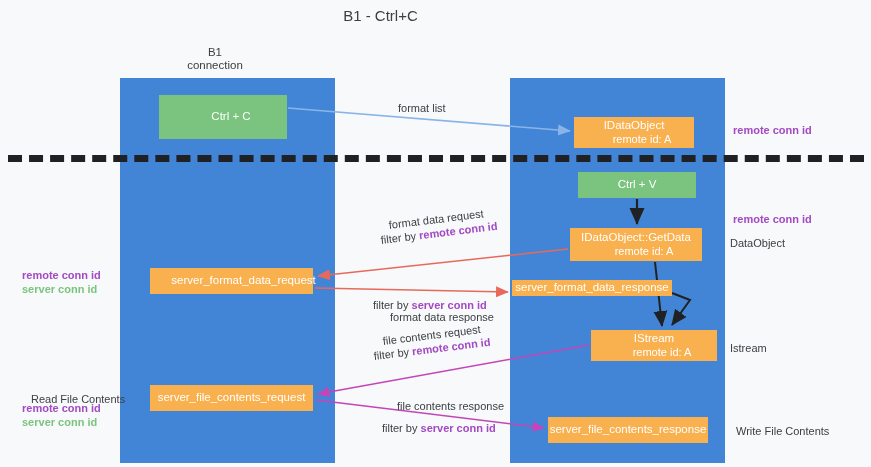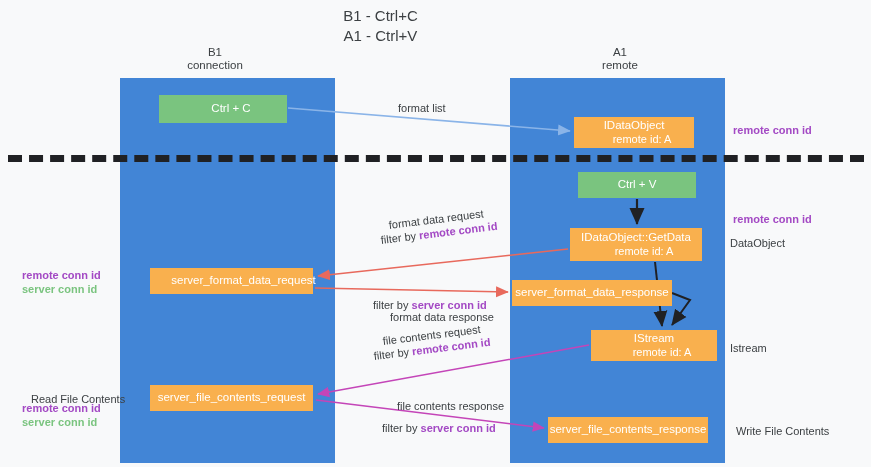--- a/index.html
+++ b/index.html
@@ -58,26 +58,26 @@
     color: #ffffff;
     font-size: 11.5px;
     line-height: 13.5px;
     text-align: center;
     padding: 2px 4px;
   }
   .green { background: #7ac47f; }
   .orange { background: #f9b04e; }
   .node .l2 { font-size: 11px; margin-left: 16px; }
 
-  #n-ctrlc   { left: 159px; top: 95px;  width: 128px; height: 28px; padding-left: 20px; }
+  #n-ctrlc   { left: 159px; top: 95px;  width: 128px; height: 44px; padding-left: 20px; }
   #n-idoobj  { left: 574px; top: 117px; width: 120px; height: 31px; }
   #n-ctrlv   { left: 578px; top: 172px; width: 118px; height: 26px; }
   #n-getdata { left: 570px; top: 228px; width: 132px; height: 33px; }
   #n-sfdreq  { left: 150px; top: 268px; width: 163px; height: 26px; padding-left: 28px; }
-  #n-sfdres  { left: 512px; top: 280px; width: 160px; height: 26px; }
+  #n-sfdres  { left: 512px; top: 280px; width: 160px; height: 16px; }
   #n-istream { left: 591px; top: 330px; width: 126px; height: 31px; }
   #n-sfcreq  { left: 150px; top: 385px; width: 163px; height: 26px; }
   #n-sfcres  { left: 548px; top: 417px; width: 160px; height: 26px; }
 
   
   .elabel {
     font-size: 11px;
     color: #3c4043;
     white-space: nowrap;
     line-height: 14px;
@@ -115,30 +115,25 @@
 
   svg#wires { position: absolute; left: 0; top: 0; width: 871px; height: 467px; pointer-events: none; }
 </style>
 </head>
 <body>
 
 <div id="stage">
 
   <div class="abs" id="title">
     <div>B1 - Ctrl+C</div>
-    <div>A1 - Ctrl+V</div>
   </div>
 
   <div class="abs col-head" id="head-b1">
     <div>B1</div>
     <div>connection</div>
-  </div>
-  <div class="abs col-head" id="head-a1">
-    <div>A1</div>
-    <div>remote</div>
   </div>
 
   <div class="abs lane" id="lane-b1"></div>
   <div class="abs lane" id="lane-a1"></div>
 
   <svg id="wires" viewBox="0 0 871 467">
     <defs>
       <marker id="ah-blue" markerWidth="9" markerHeight="9" refX="7.5" refY="4" orient="auto">
         <path d="M0,0.5 L8,4 L0,7.5 z" fill="#8ab4e8"></path>
       </marker>

